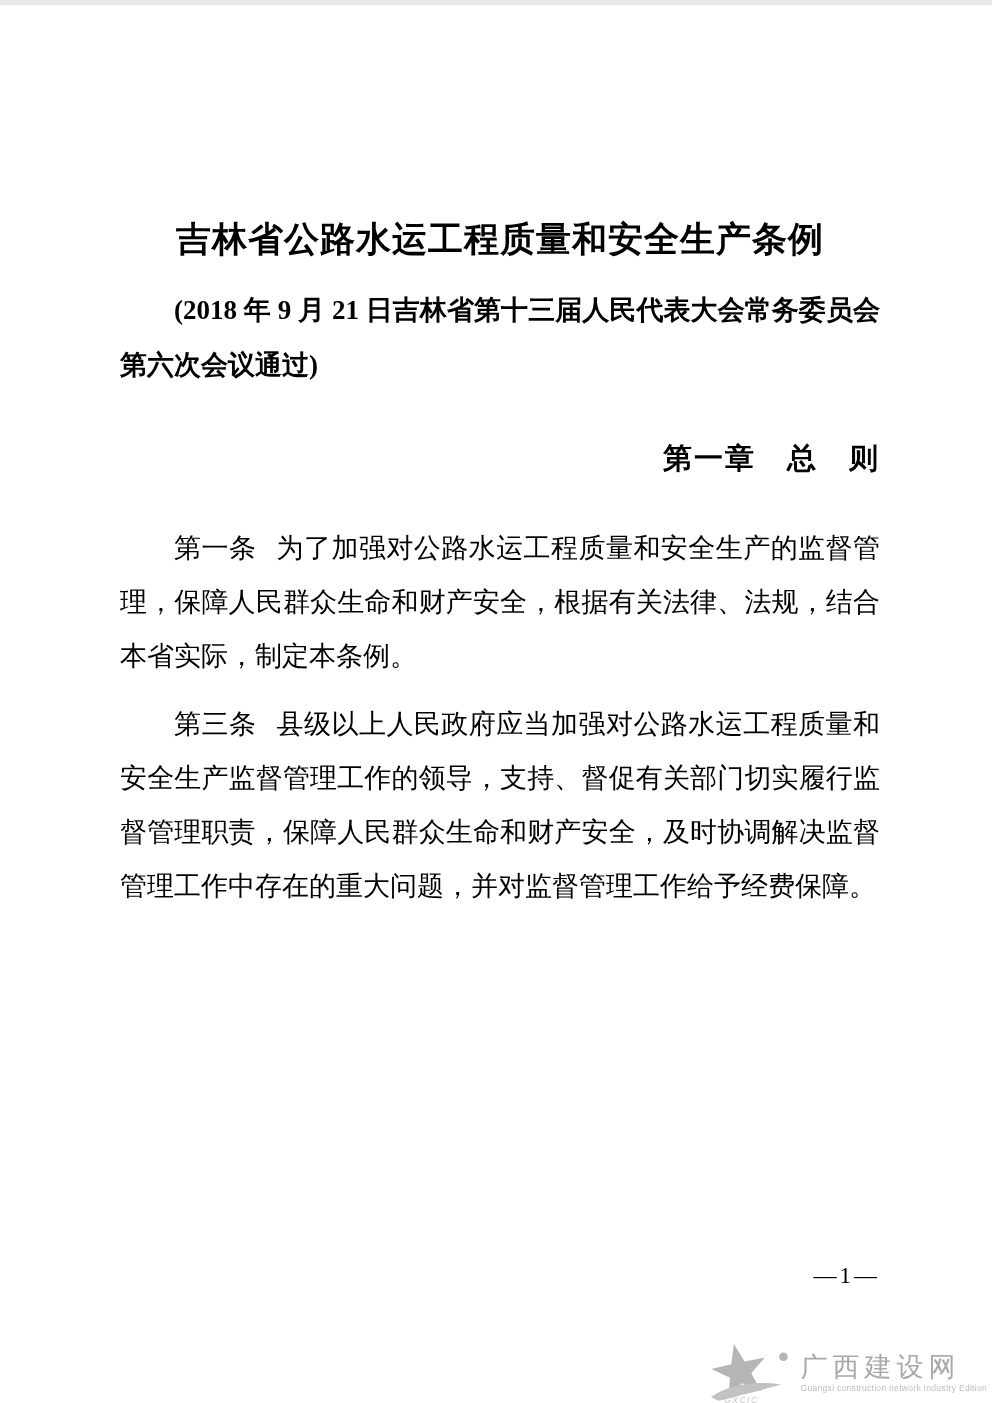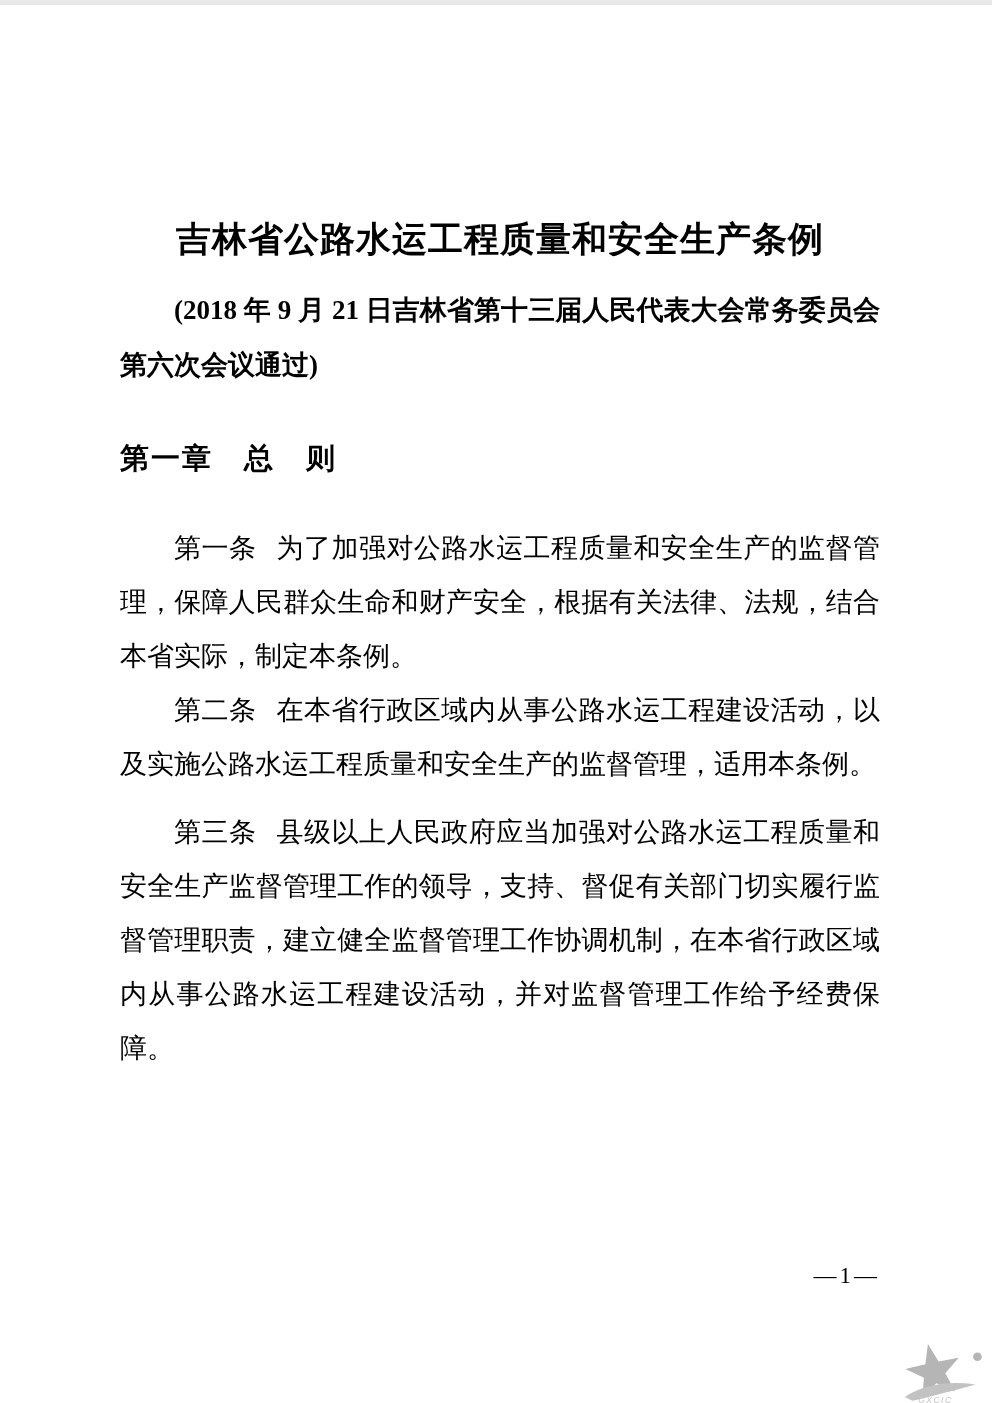--- a/index.html
+++ b/index.html
@@ -39,21 +39,21 @@
     font-weight: bold;
   }
 
   .chapter-heading {
     margin-top: 38px;
     font-family: "Liberation Sans", sans-serif;
     font-weight: 700;
     font-size: 29px;
     line-height: 55px;
     letter-spacing: 2px;
-    text-align: left;
+    text-align: right;
   }
 
   .articles { margin-top: 35px; }
 
   .para {
     font-size: 27px;
     line-height: 54px;
     text-indent: 2em;
     text-align: justify;
     text-justify: inter-ideograph;
@@ -108,34 +108,37 @@
     <h1 class="doc-title">吉林省公路水运工程质量和安全生产条例</h1>
 
     <p class="doc-subtitle">(2018 年 9 月 21 日吉林省第十三届人民代表大会常务委员会第六次会议通过)</p>
 
     <h2 class="chapter-heading">第一章　总　则</h2>
 
     <div class="articles">
 
       <p class="para"><span class="para-label">第一条</span><span>为了加强对公路水运工程质量和安全生产的监督管理，保障人民群众生命和财产安全，根据有关法律、法规，结合本省实际，制定本条例。</span></p>
 
-      <p class="para"><span class="para-label">第二条</span><span>在本省行政区域内从事公路水运工程建设活动，以及实施公路水运工程质量和安全生产的监督管理，适用本条例。</span></p>
 
 
-      <p class="para gap-before"><span class="para-label">第三条</span><span>县级以上人民政府应当加强对公路水运工程质量和安全生产监督管理工作的领导，支持、督促有关部门切实履行监督管理职责，建立健全监督管理工作协调机制，在本省行政区域内从事公路水运工程建设活动，并对监督管理工作给予经费保障。</span></p>
+      <p class="para gap-before"><span class="para-label">第三条</span><span>县级以上人民政府应当加强对公路水运工程质量和安全生产监督管理工作的领导，支持、督促有关部门切实履行监督管理职责，保障人民群众生命和财产安全，及时协调解决监督管理工作中存在的重大问题，并对监督管理工作给予经费保障。</span></p>
 
 
     </div>
   </div>
 
   <div class="page-number">—1—</div>
 
   <div class="watermark">
     <svg class="wm-star" width="86" height="64" viewBox="0 0 90 66" xmlns="http://www.w3.org/2000/svg">
       <g transform="rotate(-12 34 30)">
         <polygon points="34,2 41.1,22.3 62.5,22.7 45.4,35.7 51.6,56.3 34,44 16.4,56.3 22.6,35.7 5.5,22.7 26.9,22.3" fill="#b5b5b5"></polygon>
       </g>
       <path d="M4,58 C24,45 50,41 78,45 C56,51 30,58 12,62 Z" fill="#c2c2c2"></path>
       <circle cx="80" cy="16" r="4.5" fill="#b5b5b5"></circle>
       <text x="18" y="64" font-size="9" font-style="italic" letter-spacing="1.5" fill="#c5c5c5" font-family="Liberation Sans, sans-serif">GXCIC</text>
     </svg>
+    <div class="wm-right">
+      <div class="wm-cn">广西建设网</div>
+      <div class="wm-en">Guangxi construction network Industry Edition</div>
+    </div>
   </div>
 </div>
 
 </body></html>

